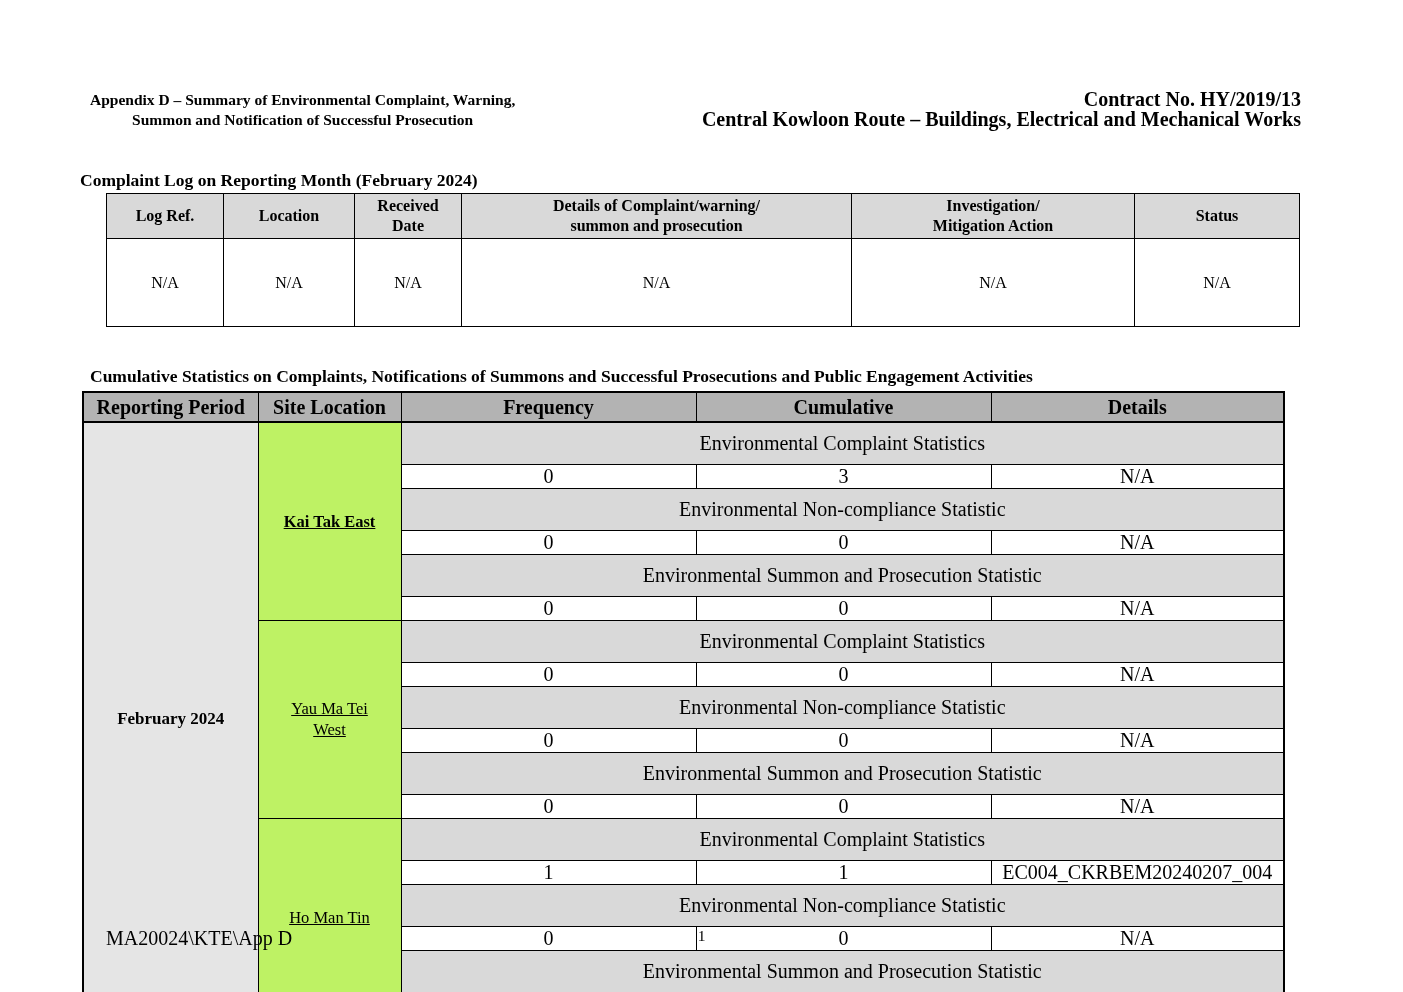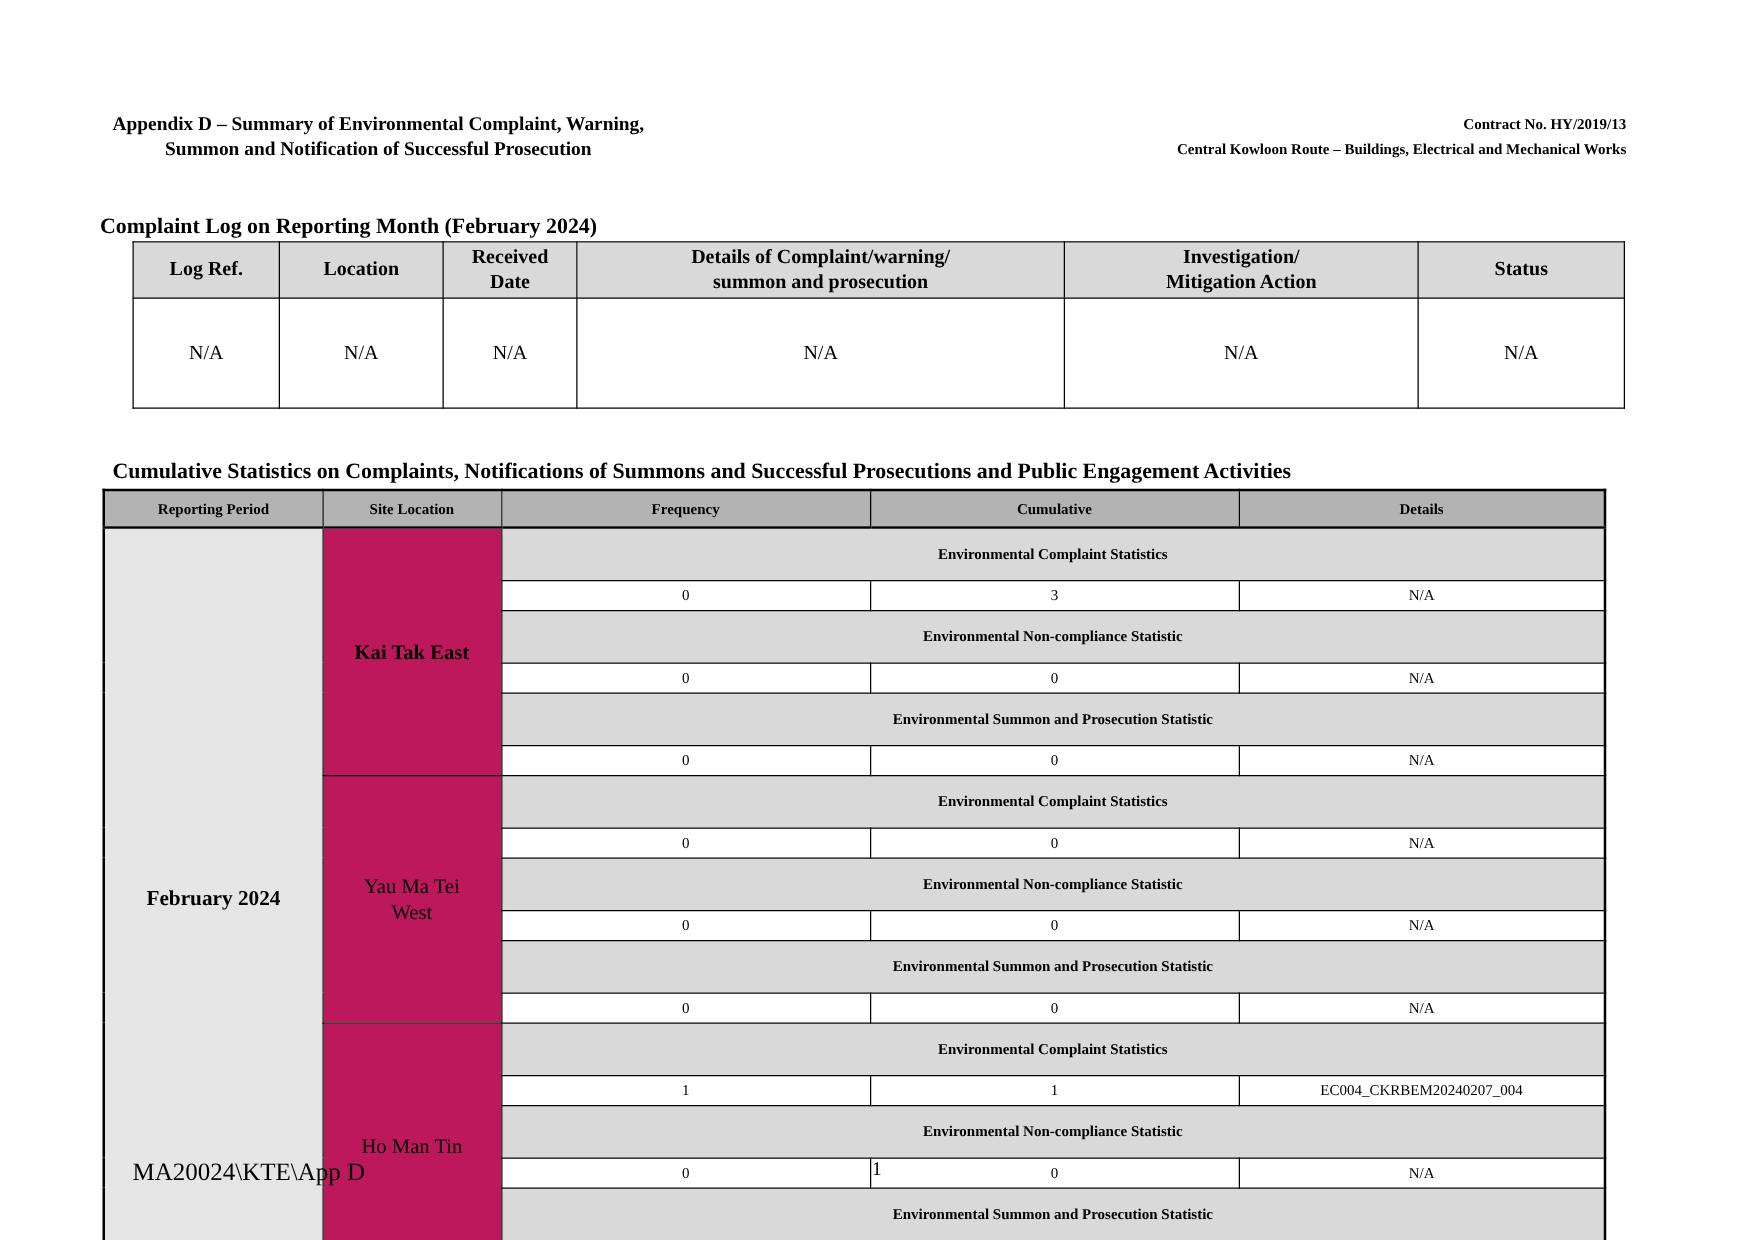--- a/index.html
+++ b/index.html
@@ -11,21 +11,21 @@
     color: #000000;
     overflow: hidden;
   }
   .doc-header-left {
     position: absolute; left: 90px; top: 90px;
     font-weight: bold; font-size: 15.5px; line-height: 19.5px;
     text-align: center; white-space: nowrap;
   }
   .doc-header-right {
     position: absolute; right: 102px; top: 90px;
-    font-weight: bold; font-size: 12px; line-height: 19.5px;
+    font-weight: bold; font-size: 20px; line-height: 19.5px;
     text-align: right; white-space: nowrap;
   }
   .section-title { position: absolute; font-weight: bold; font-size: 17.5px; white-space: nowrap; }
   .title-1 { left: 80px; top: 170px; }
   .title-2 { left: 90px; top: 366px; }
 
   table { border-collapse: collapse; table-layout: fixed; }
   th, td { vertical-align: middle; text-align: center; overflow: hidden; }
 
   
@@ -40,33 +40,33 @@
     height: 45px; line-height: 20px;
   }
   .complaint-table tbody td { height: 88px; font-size: 16px; }
   .hline { display: block; }
 
   
   .cumulative-table {
     position: absolute; left: 82px; top: 391px; width: 1201px;
     border: 2px solid #000;
   }
-  .cumulative-table th, .cumulative-table td { border: 1px solid #000; font-size: 12px; }
+  .cumulative-table th, .cumulative-table td { border: 1px solid #000; font-size: 20px; }
   .cumulative-table thead th {
     background: #b3b3b3; font-weight: bold; height: 30px;
     border-bottom: 2px solid #000;
   }
   .cumulative-table td.cat-row {
-    background: #d9d9d9; height: 42px; font-weight: bold;
+    background: #d9d9d9; height: 42px;
   }
   .cumulative-table td.data-cell { background: #ffffff; height: 24px; }
   .cumulative-table td.reporting-cell {
     background: #e5e5e5; font-weight: bold; font-size: 17px;
   }
-  .cumulative-table td.site-cell { background: #be185d; font-size: 16.5px; line-height: 21px; }
+  .cumulative-table td.site-cell { background: #bef264; font-size: 16.5px; line-height: 21px; text-decoration: underline; }
   .cumulative-table td.site-cell.bold { font-weight: bold; }
 
   
   .footer-ref {
     position: absolute; left: 90px; top: 927px;
     font-size: 20px; white-space: nowrap; margin-left: 16px;
   }
   .footer-page {
     position: absolute; left: 0; top: 927px; width: 1403px;
     text-align: center; font-size: 15.5px;

